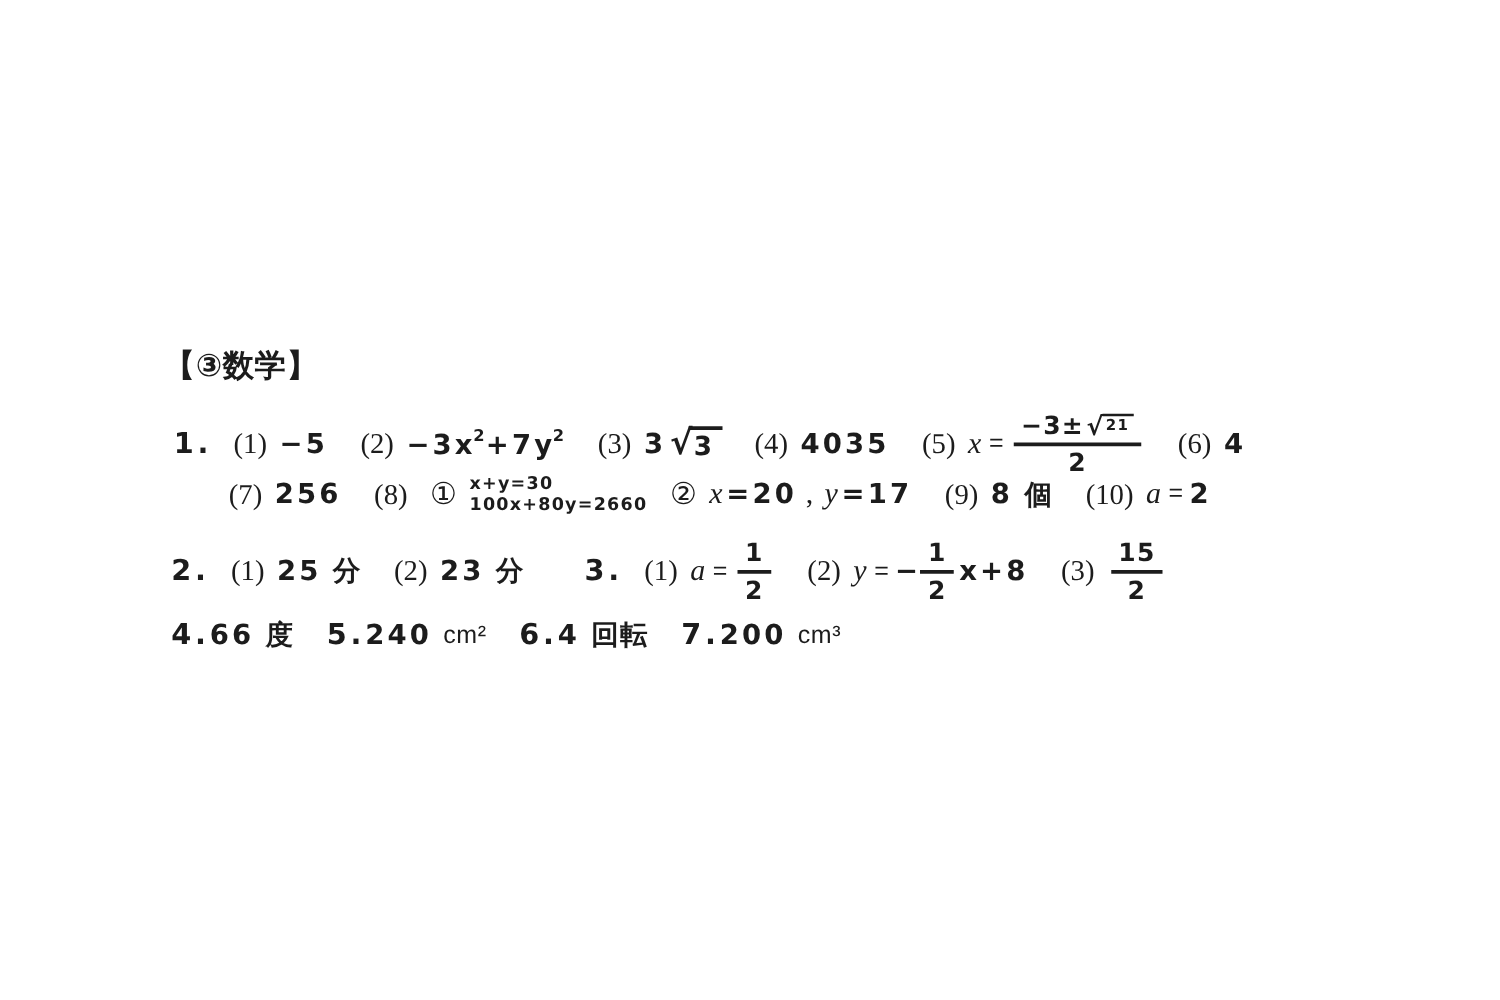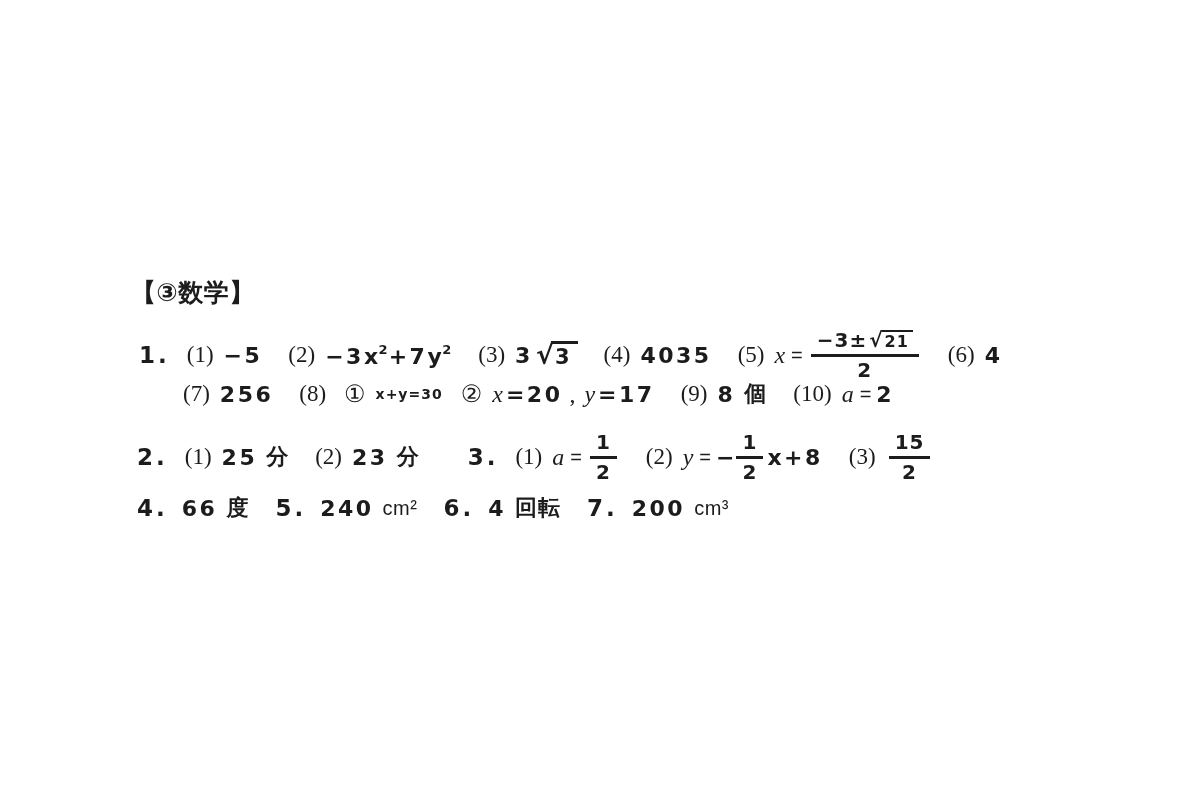--- a/index.html
+++ b/index.html
@@ -112,21 +112,21 @@
     font-family: "DejaVu Sans", sans-serif;
     font-weight: 700;
     font-size: 21px;
     border-top: 3px solid #1c1c1c;
     padding: 2px 8px 0 4px;
     margin-left: -3px;
     line-height: 1.1;
   }
   .sqrt.sm { margin-left: 2px; }
   .sqrt.sm .sqrt-sign { font-size: 20px; top: 1px; }
-  .sqrt.sm .sqrt-rad { font-size: 16px; border-top: 2px solid #1c1c1c; padding: 1px 4px 0 3px; margin-left: -2px; }
+  .sqrt.sm .sqrt-rad { font-size: 12px; border-top: 2px solid #1c1c1c; padding: 1px 4px 0 3px; margin-left: -2px; }
 
   
   .frac {
     display: inline-flex;
     flex-direction: column;
     align-items: center;
     font-family: "DejaVu Sans", sans-serif;
     font-weight: 700;
     margin: 0 3px;
     vertical-align: middle;
@@ -152,21 +152,21 @@
     line-height: 1.18;
     letter-spacing: 1px;
     text-align: left;
   }
 
   .minus-b { letter-spacing: 0; margin-right: -1px; }
   .tail { margin-left: 1px; }
   .q3num { margin-left: 48px; }
   #row4 .qnum { margin-left: 26px; }
   #row4 .qnum:first-child { margin-left: 0; }
-  #row4 .ans { margin-left: 14px; }
+  #row4 .ans { }
 </style>
 </head>
 <body>
 
 <div class="page">
 
   <div class="title">【③数学】</div>
 
   <div class="row" id="row1">
     <span class="qnum">1.</span>
@@ -199,20 +199,21 @@
     <span class="ans">4</span>
   </div>
 
   <div class="row" id="row2">
     <span class="plabel">(7)</span>
     <span class="ans">256</span>
     <span class="plabel">(8)</span>
     <span class="circ">①</span>
     <span class="eqblock">
       <span>x+y=30</span>
+      <span>100x+80y=2660</span>
     </span>
     <span class="circ circ2">②</span>
     <span class="mi">x</span>
     <span class="ans">=20</span>
     <span class="comma">,</span>
     <span class="mi">y</span>
     <span class="ans">=17</span>
     <span class="plabel">(9)</span>
     <span class="ans">8</span>
     <span class="unit">個</span>

